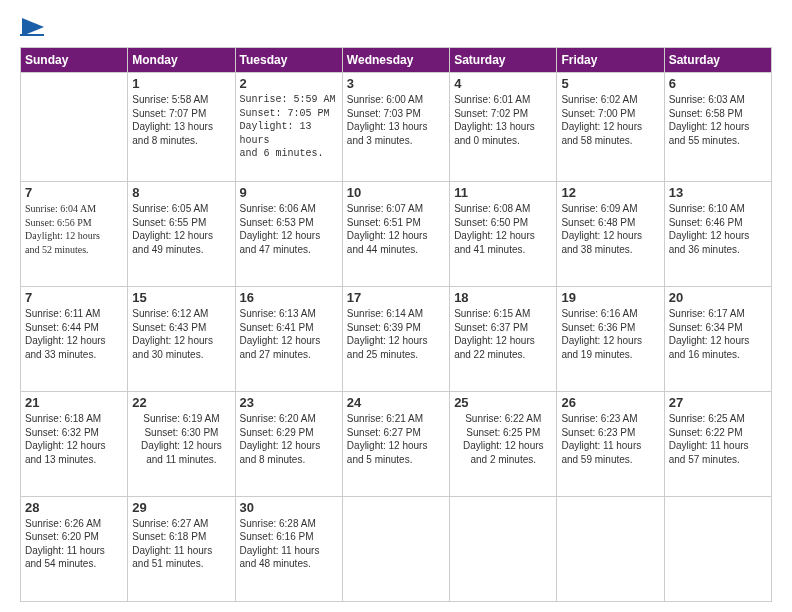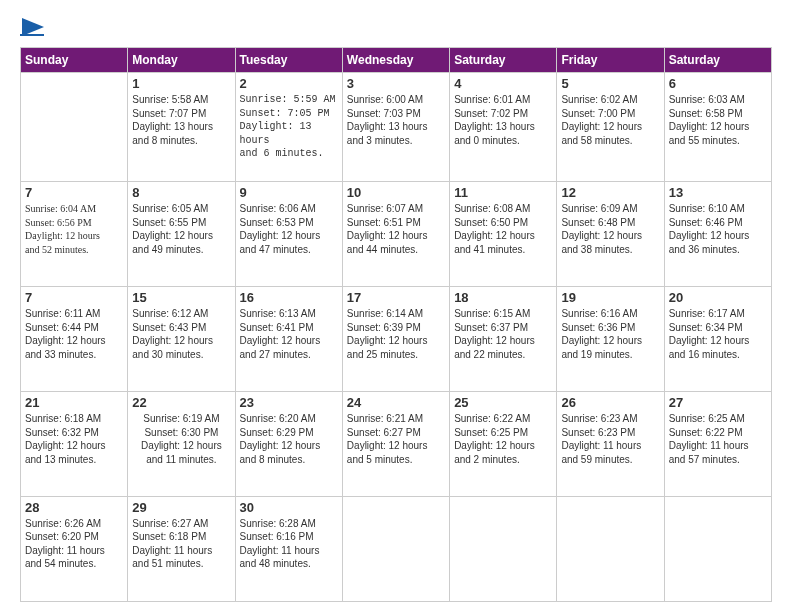--- a/index.html
+++ b/index.html
@@ -302,21 +302,21 @@
           </td>
           <td>
             <span class="day-number">24</span>
             <div class="day-info" style="white-space: pre-line;">Sunrise: 6:21 AM
 Sunset: 6:27 PM
 Daylight: 12 hours
 and 5 minutes.</div>
           </td>
           <td>
             <span class="day-number">25</span>
-            <div class="day-info" style="white-space: pre-line;">Sunrise: 6:22 AM
+            <div class="day-info" style="white-space: pre-line; text-align: center;">Sunrise: 6:22 AM
 Sunset: 6:25 PM
 Daylight: 12 hours
 and 2 minutes.</div>
           </td>
           <td>
             <span class="day-number">26</span>
             <div class="day-info" style="white-space: pre-line;">Sunrise: 6:23 AM
 Sunset: 6:23 PM
 Daylight: 11 hours
 and 59 minutes.</div>

